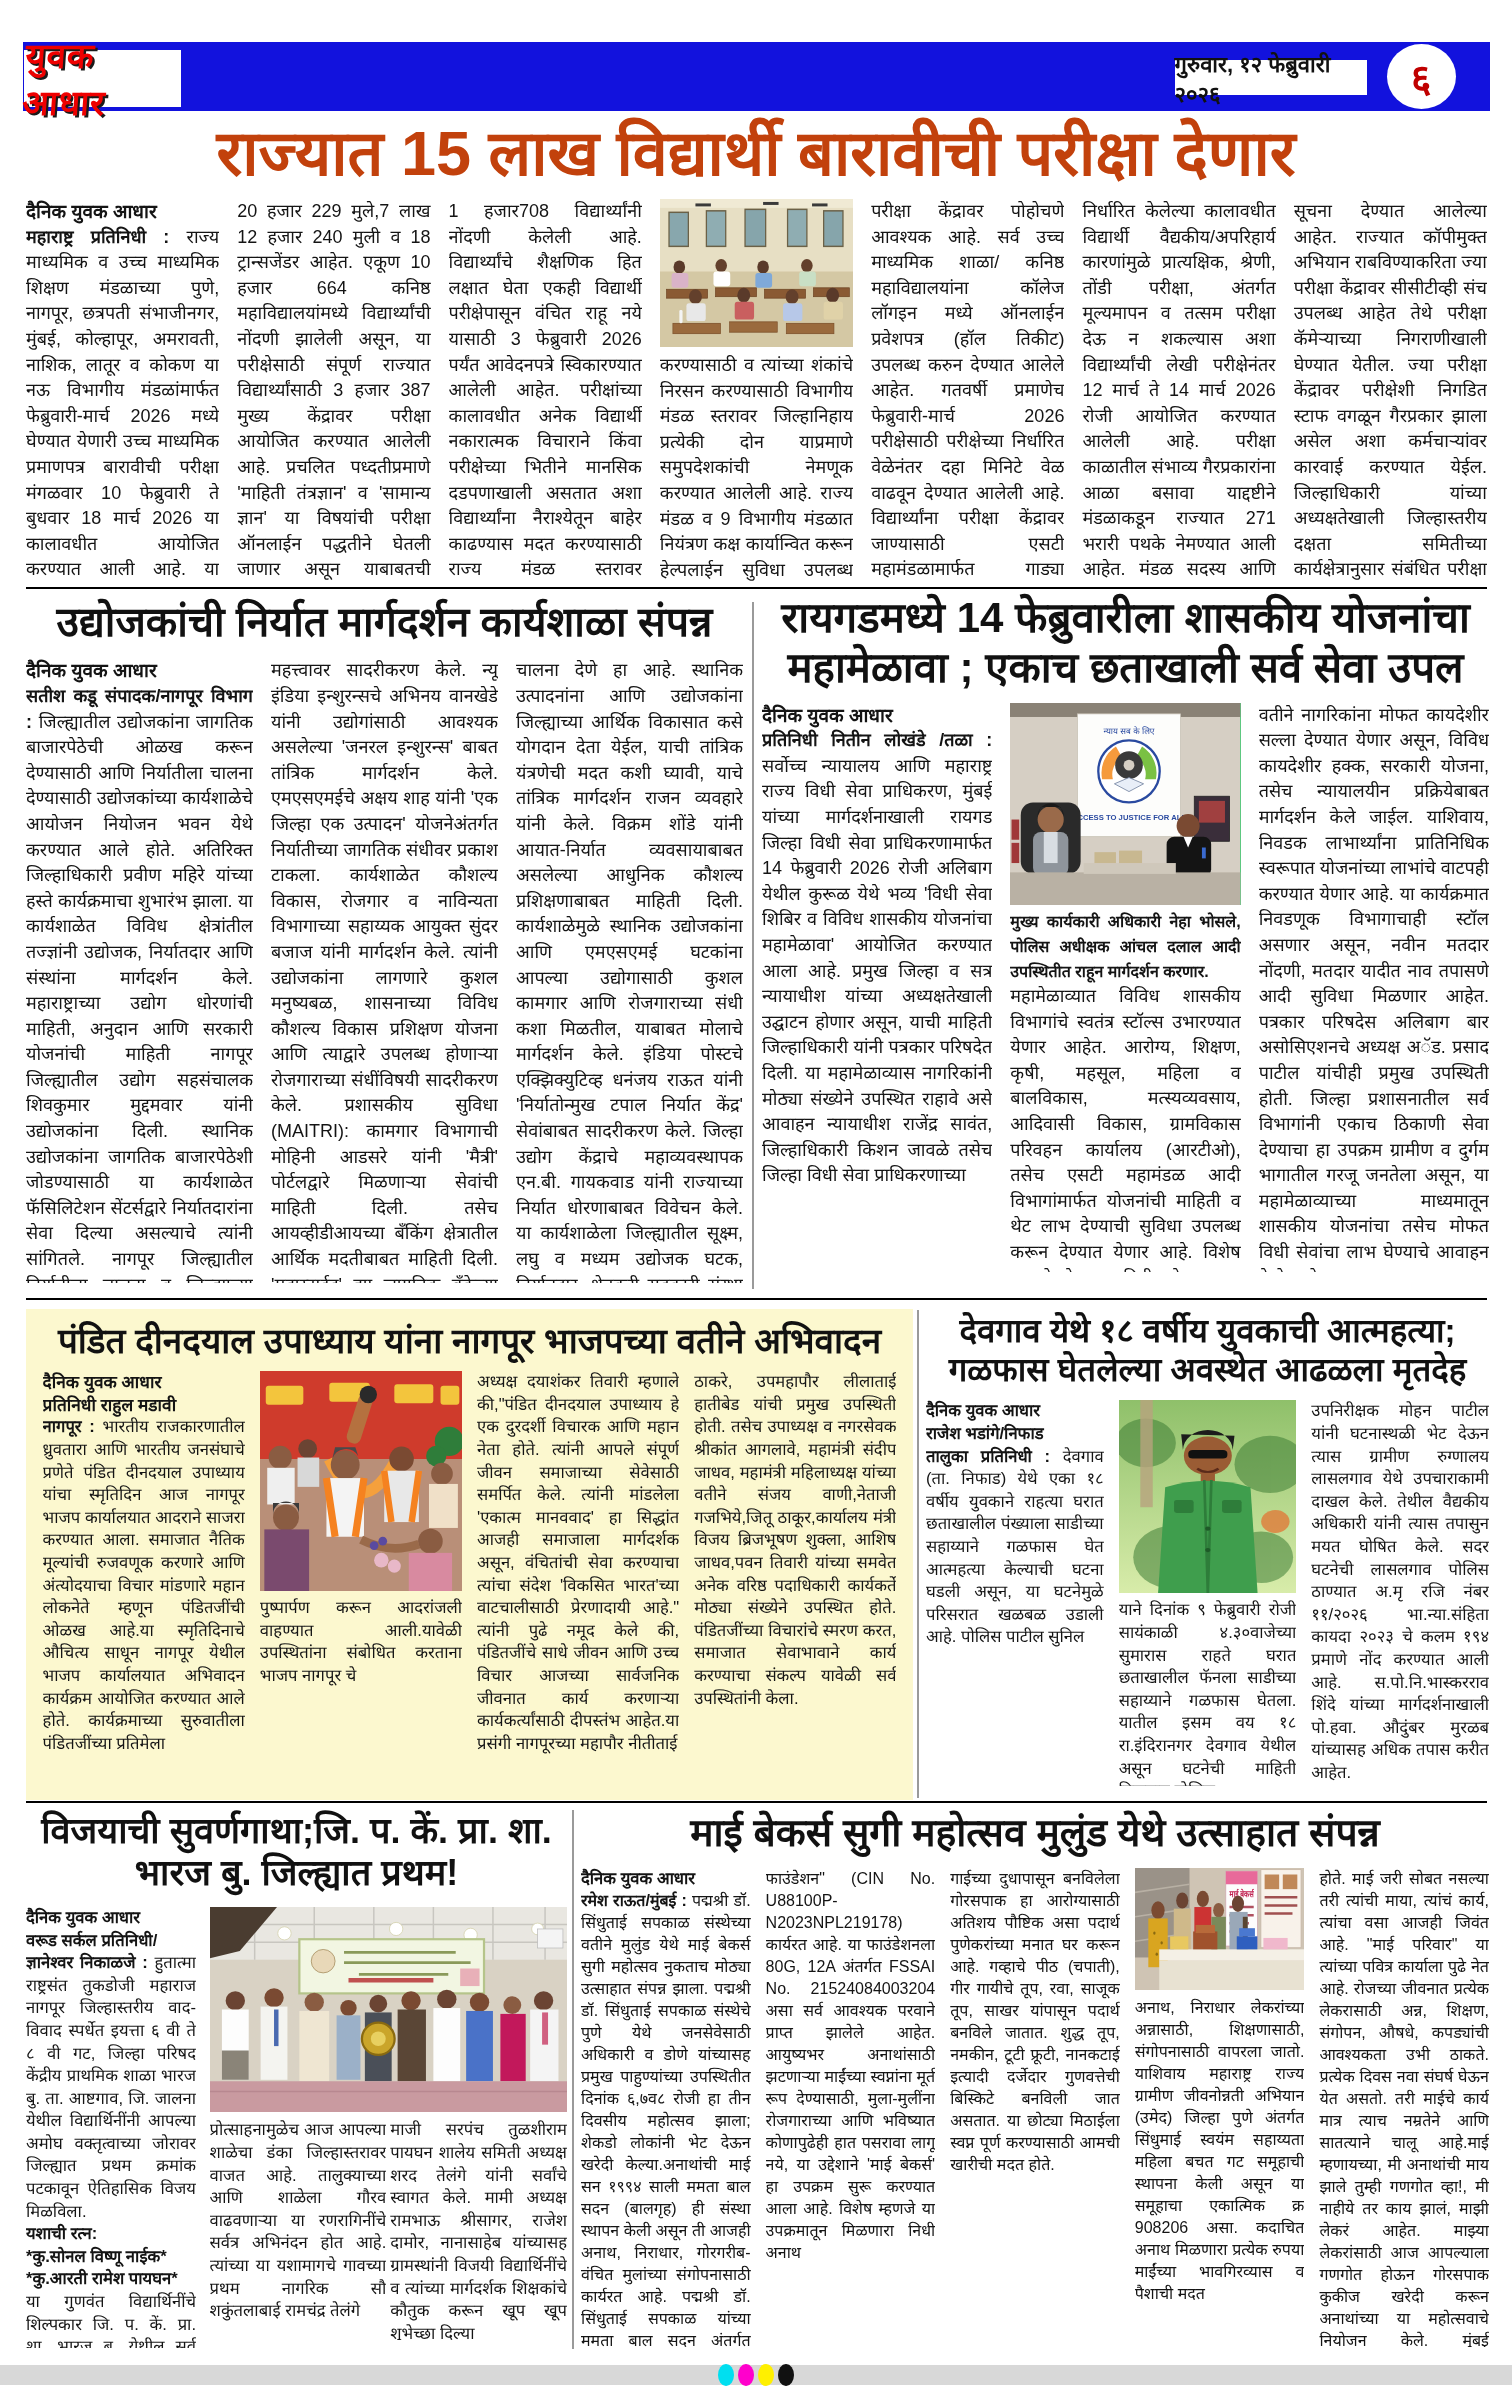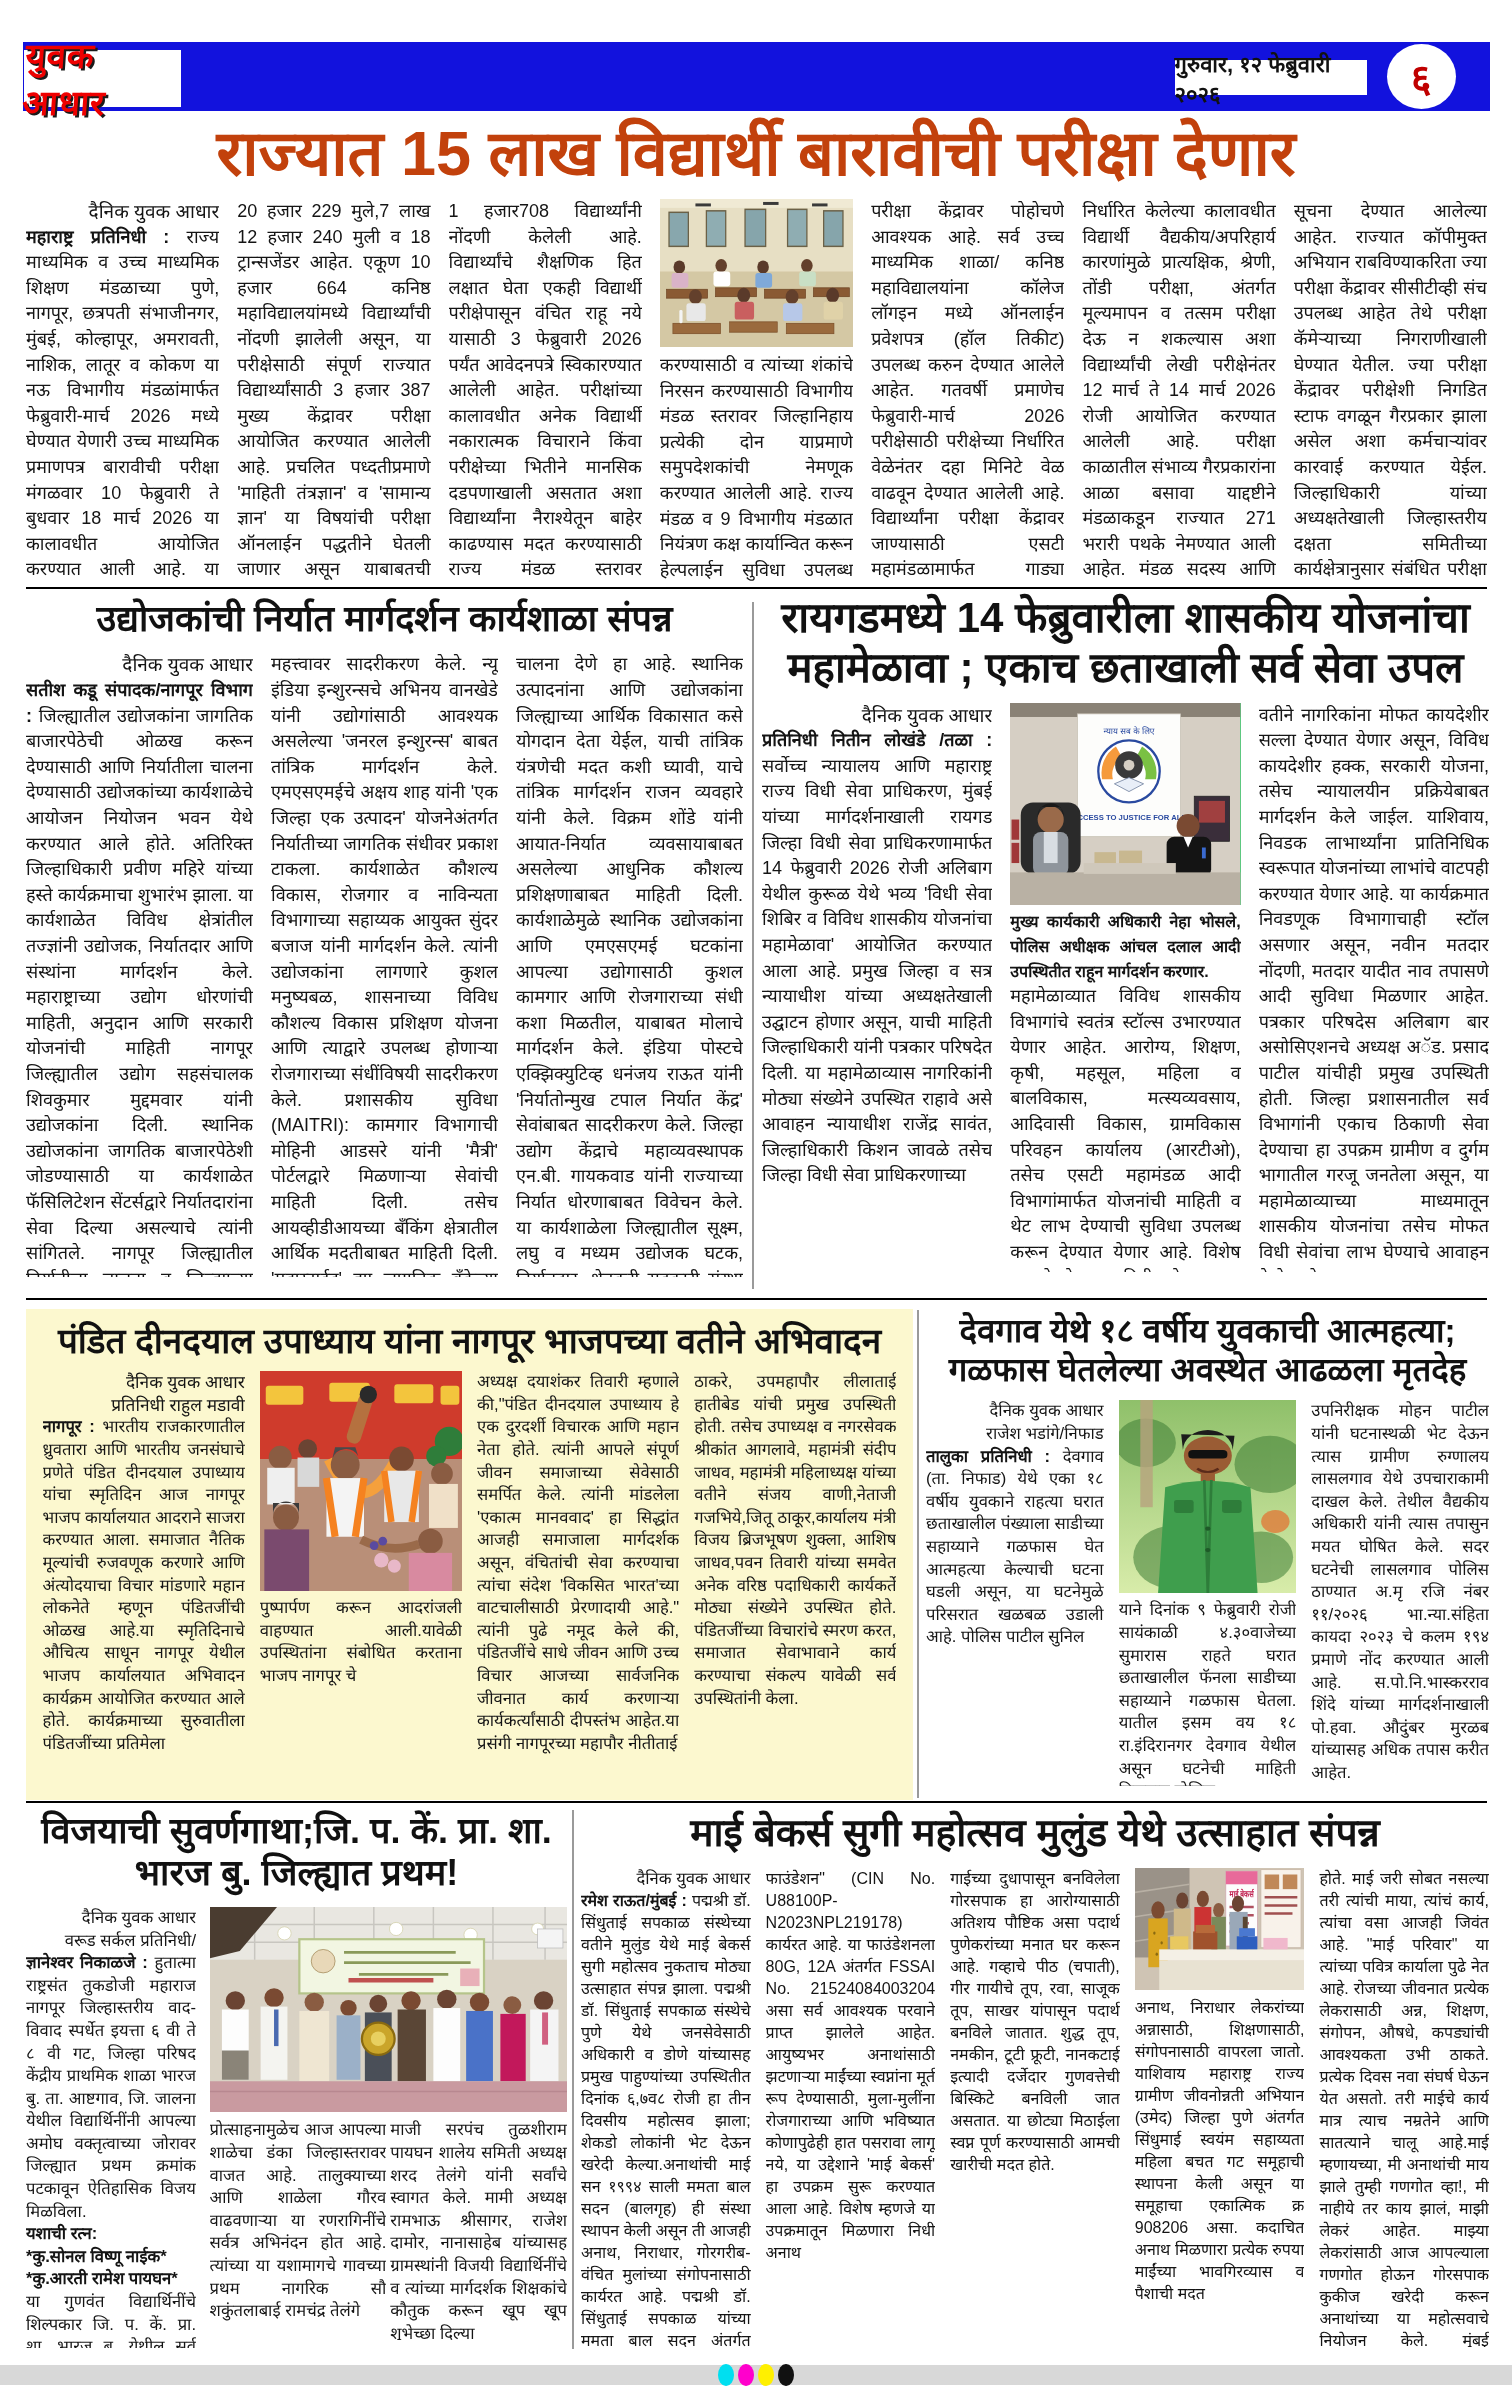--- a/index.html
+++ b/index.html
@@ -13,21 +13,21 @@
 .datebox{background:#fff;display:flex;align-items:center;justify-content:center;font-weight:700;font-size:22px;color:#111}
 .pageno{background:#fff;border-radius:50%;display:flex;align-items:center;justify-content:center;font-weight:900;font-size:39px;color:#c00000}
 
 .hl{font-weight:800;text-align:center;color:#111;line-height:1.18}
 .hl-red{color:#c2410c}
 
 .cols{display:flex;gap:18px}
 .col{flex:1;font-size:18px;line-height:25.6px;text-align:justify;overflow:hidden}
 .col-s{font-size:16.6px;line-height:22.6px}
 .col-xs{font-size:16px;line-height:22px}
-.credit{font-weight:400;text-align:right;font-size:19px;line-height:25.6px}
+.credit{font-weight:700;text-align:left;font-size:19px;line-height:25.6px}
 .byline{font-weight:800}
 .caption{font-weight:700;font-size:16px;line-height:25px;text-align:justify;margin-top:4.5px}
 .photo{width:100%;overflow:hidden;background:#22c55e}
 .photo svg{display:block;width:100%;height:100%}
 .rule-h{background:#000;height:2.3px}
 .rule-v{background:#9a9a9a;width:1.5px}
 .yellowbox{background:#fcf8cf}
 .subhead{font-weight:800}
 .names{font-weight:800}
 
@@ -110,21 +110,21 @@
     <span>करण्यासाठी व त्यांच्या शंकांचे निरसन करण्यासाठी विभागीय मंडळ स्तरावर जिल्हानिहाय प्रत्येकी दोन याप्रमाणे समुपदेशकांची नेमणूक करण्यात आलेली आहे. राज्य मंडळ व 9 विभागीय मंडळात नियंत्रण कक्ष कार्यान्वित करून हेल्पलाईन सुविधा उपलब्ध करून दिलेली आहे. सर्व विद्यार्थ्यांना परीक्षेच्या निर्धारित वेळेपूर्वी किमान अर्धा तास अगोदर</span>
   </div>
   <div class="col">परीक्षा केंद्रावर पोहोचणे आवश्यक आहे. सर्व उच्च माध्यमिक शाळा/ कनिष्ठ महाविद्यालयांना कॉलेज लॉगइन मध्ये ऑनलाईन प्रवेशपत्र (हॉल तिकीट) उपलब्ध करुन देण्यात आलेले आहेत. गतवर्षी प्रमाणेच फेब्रुवारी-मार्च 2026 परीक्षेसाठी परीक्षेच्या निर्धारित वेळेनंतर दहा मिनिटे वेळ वाढवून देण्यात आलेली आहे. विद्यार्थ्यांना परीक्षा केंद्रावर जाण्यासाठी एसटी महामंडळामार्फत गाड्या उपलब्ध करून देण्यात आल्या आहेत. परीक्षा केंद्रावर महाराष्ट्र राज्य वीज वितरण कंपनीने अखंडित विद्युत पुरवठा करावयाचा आहे. मंडळाने</div>
   <div class="col">निर्धारित केलेल्या कालावधीत विद्यार्थी वैद्यकीय/अपरिहार्य कारणांमुळे प्रात्यक्षिक, श्रेणी, तोंडी परीक्षा, अंतर्गत मूल्यमापन व तत्सम परीक्षा देऊ न शकल्यास अशा विद्यार्थ्यांची लेखी परीक्षेनंतर 12 मार्च ते 14 मार्च 2026 रोजी आयोजित करण्यात आलेली आहे. परीक्षा काळातील संभाव्य गैरप्रकारांना आळा बसावा याद्दष्टीने मंडळाकडून राज्यात 271 भरारी पथके नेमण्यात आली आहेत. मंडळ सदस्य आणि जिल्हास्तरीय समिती परीक्षा केंद्रांना आकस्मिक भेटी देण्याच्या</div>
   <div class="col">सूचना देण्यात आलेल्या आहेत. राज्यात कॉपीमुक्त अभियान राबविण्याकरिता ज्या परीक्षा केंद्रावर सीसीटीव्ही संच उपलब्ध आहेत तेथे परीक्षा कॅमेऱ्याच्या निगराणीखाली घेण्यात येतील. ज्या परीक्षा केंद्रावर परीक्षेशी निगडित स्टाफ वगळून गैरप्रकार झाला असेल अशा कर्मचाऱ्यांवर कारवाई करण्यात येईल. जिल्हाधिकारी यांच्या अध्यक्षतेखाली जिल्हास्तरीय दक्षता समितीच्या कार्यक्षेत्रानुसार संबंधित परीक्षा केंद्र परिसरात प्रतिबंधात्मक उपाययोजना लागू करण्यात आल्या आहेत.</div>
 </div>
 
 <div class="abs rule-h" style="left:26px;top:587px;width:1461px"></div>
 
 <div class="abs" style="left:26px;top:598px;width:717px">
-  <div class="hl" style="font-size:36px">उद्योजकांची निर्यात मार्गदर्शन कार्यशाळा संपन्न</div>
+  <div class="hl" style="font-size:41px">उद्योजकांची निर्यात मार्गदर्शन कार्यशाळा संपन्न</div>
   <div class="cols" style="margin-top:12px;height:625px">
     <div class="col">
       <div class="credit">दैनिक युवक आधार</div>
       <span class="byline">सतीश कडू संपादक/नागपूर विभाग :</span>
       <span>जिल्ह्यातील उद्योजकांना जागतिक बाजारपेठेची ओळख करून देण्यासाठी आणि निर्यातीला चालना देण्यासाठी उद्योजकांच्या कार्यशाळेचे आयोजन नियोजन भवन येथे करण्यात आले होते. अतिरिक्त जिल्हाधिकारी प्रवीण महिरे यांच्या हस्ते कार्यक्रमाचा शुभारंभ झाला. या कार्यशाळेत विविध क्षेत्रांतील तज्ज्ञांनी उद्योजक, निर्यातदार आणि संस्थांना मार्गदर्शन केले. महाराष्ट्राच्या उद्योग धोरणांची माहिती, अनुदान आणि सरकारी योजनांची माहिती नागपूर जिल्ह्यातील उद्योग सहसंचालक शिवकुमार मुद्दमवार यांनी उद्योजकांना दिली. स्थानिक उद्योजकांना जागतिक बाजारपेठेशी जोडण्यासाठी या कार्यशाळेत फॅसिलिटेशन सेंटर्सद्वारे निर्यातदारांना सेवा दिल्या असल्याचे त्यांनी सांगितले. नागपूर जिल्ह्यातील निर्यातीला चालना व जिल्ह्याच्या अर्थव्यवस्थेला नवी दिशा देण्यावर भर दिला. सहाय्यक संचालक स्नेहल ढोके यांनी शुल्क सवलतींचा प्रभावी वापर आणि ट्रेड फॅसिलिटेशन पोर्टलच्या</span>
     </div>
     <div class="col">महत्त्वावर सादरीकरण केले. न्यू इंडिया इन्शुरन्सचे अभिनय वानखेडे यांनी उद्योगांसाठी आवश्यक असलेल्या 'जनरल इन्शुरन्स' बाबत तांत्रिक मार्गदर्शन केले. एमएसएमईचे अक्षय शाह यांनी 'एक जिल्हा एक उत्पादन' योजनेअंतर्गत निर्यातीच्या जागतिक संधीवर प्रकाश टाकला. कार्यशाळेत कौशल्य विकास, रोजगार व नाविन्यता विभागाच्या सहाय्यक आयुक्त सुंदर बजाज यांनी मार्गदर्शन केले. त्यांनी उद्योजकांना लागणारे कुशल मनुष्यबळ, शासनाच्या विविध कौशल्य विकास प्रशिक्षण योजना आणि त्याद्वारे उपलब्ध होणाऱ्या रोजगाराच्या संधींविषयी सादरीकरण केले. प्रशासकीय सुविधा (MAITRI): कामगार विभागाची मोहिनी आडसरे यांनी 'मैत्री' पोर्टलद्वारे मिळणाऱ्या सेवांची माहिती दिली. तसेच आयव्हीडीआयच्या बँकिंग क्षेत्रातील आर्थिक मदतीबाबत माहिती दिली. 'महास्ट्राईड' ह्या जागतिक बँकेच्या सहाय्याने राबविण्यात येणारा 2 हजार 232 कोटी रुपयांचा प्रकल्प असून, या प्रकल्पातून संस्थात्मक क्षमता वाढविणे आणि सर्वसमावेशक आर्थिक विकासाला</div>
     <div class="col">चालना देणे हा आहे. स्थानिक उत्पादनांना आणि उद्योजकांना जिल्ह्याच्या आर्थिक विकासात कसे योगदान देता येईल, याची तांत्रिक यंत्रणेची मदत कशी घ्यावी, याचे तांत्रिक मार्गदर्शन राजन व्यवहारे यांनी केले. विक्रम शोंडे यांनी आयात-निर्यात व्यवसायाबाबत असलेल्या आधुनिक कौशल्य प्रशिक्षणाबाबत माहिती दिली. कार्यशाळेमुळे स्थानिक उद्योजकांना आणि एमएसएमई घटकांना आपल्या उद्योगासाठी कुशल कामगार आणि रोजगाराच्या संधी कशा मिळतील, याबाबत मोलाचे मार्गदर्शन केले. इंडिया पोस्टचे एक्झिक्युटिव्ह धनंजय राऊत यांनी 'निर्यातोन्मुख टपाल निर्यात केंद्र' सेवांबाबत सादरीकरण केले. जिल्हा उद्योग केंद्राचे महाव्यवस्थापक एन.बी. गायकवाड यांनी राज्याच्या निर्यात धोरणाबाबत विवेचन केले. या कार्यशाळेला जिल्ह्यातील सूक्ष्म, लघु व मध्यम उद्योजक घटक, निर्यातदार, शेतकरी सहकारी संस्था आणि जिल्हा प्रशासनाचे प्रतिनिधी मोठ्या संख्येने उपस्थित होते. कार्यक्रमाचे संचालन व आभार प्रदर्शन जिल्हा उद्योग केंद्राचे व्यवस्थापक डी.एम. चोरघडे यांनी केले.</div>
   </div>
 </div>

